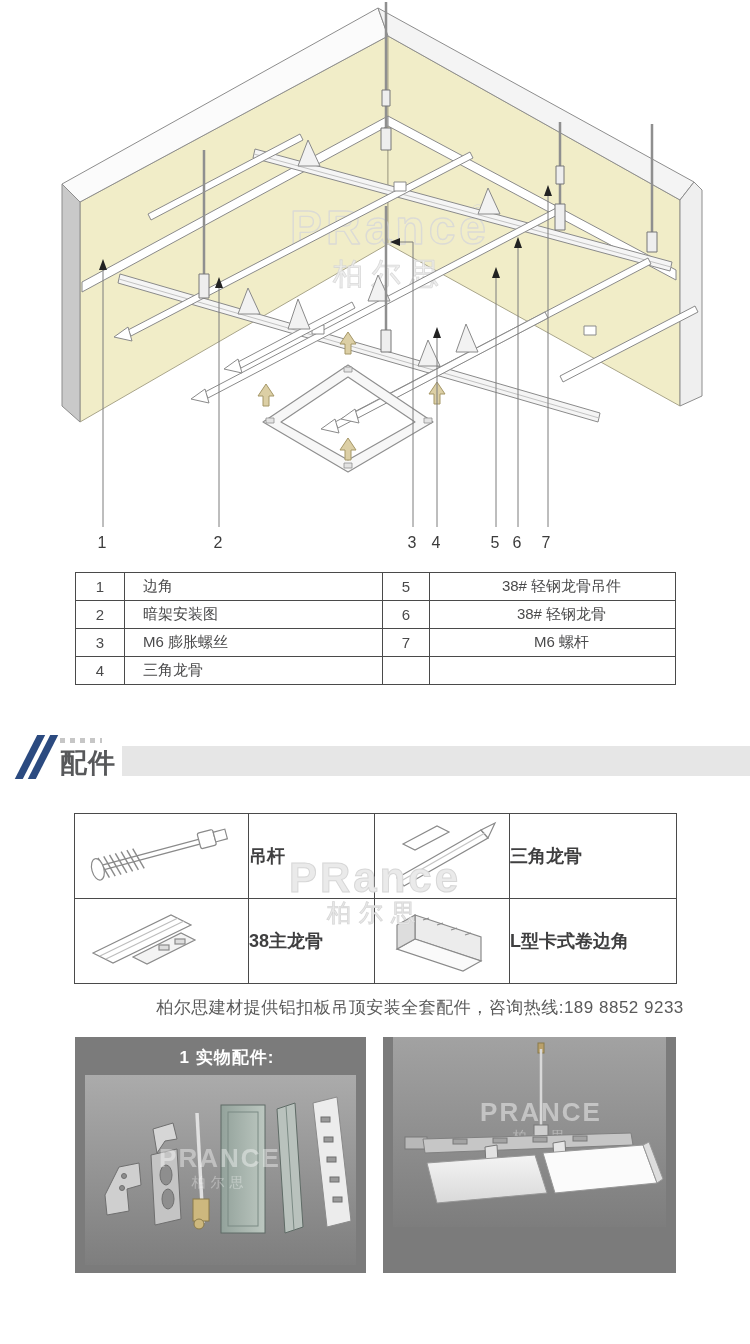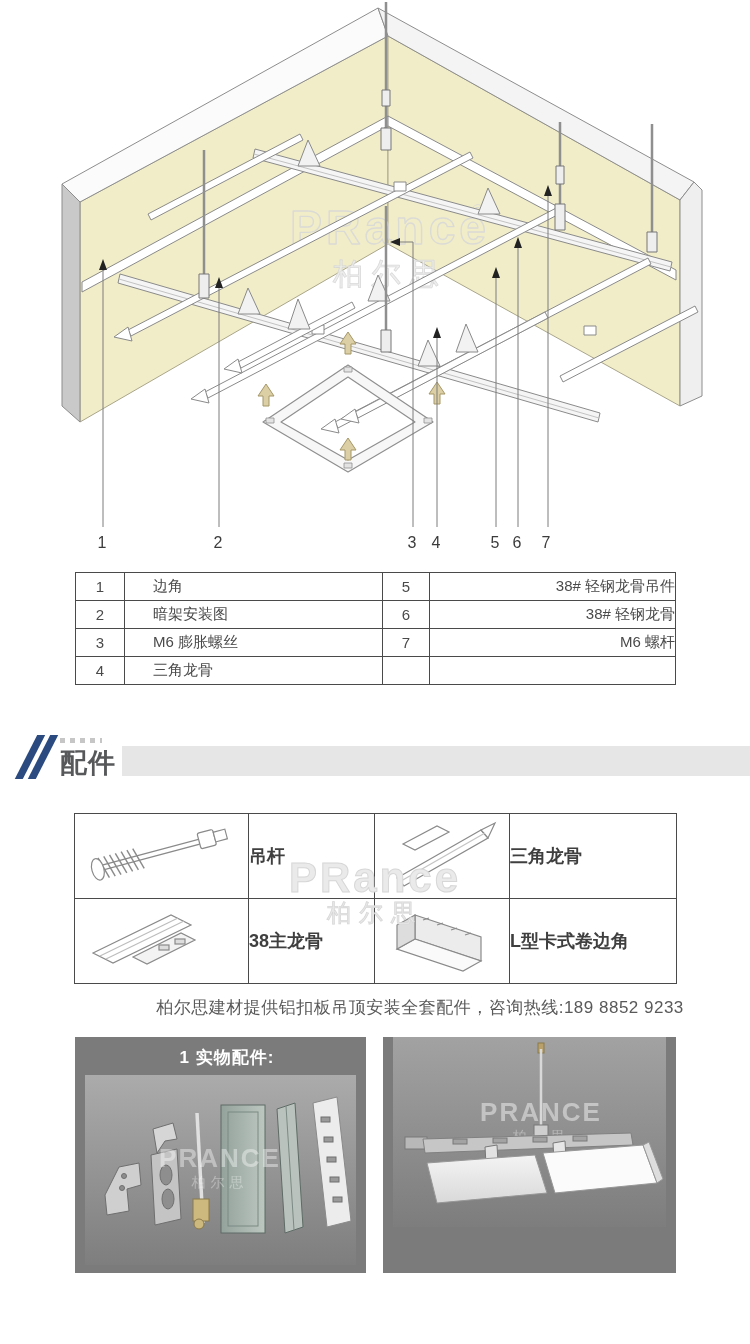--- a/index.html
+++ b/index.html
@@ -20,23 +20,23 @@
   .sec-title { font-size:27px; font-weight:600; color:#57585a; line-height:1.15; letter-spacing:1px; }
   .band { flex:1; height:30px; background:#e6e6e6; margin:0 0 3px 6px; }
 
   
   .diagram-svg { display:block; }
 
   
   table.parts { border-collapse:collapse; margin:12px 0 0 75px; table-layout:fixed; }
   table.parts td { border:1px solid #4a4a4a; height:28px; font-size:15px; color:#4a4a4b; vertical-align:middle; }
   td.num { width:49px; text-align:center; }
-  td.nm  { width:258px; text-align:left; padding-left:28px; }
+  td.nm  { width:258px; text-align:left; padding-left:18px; }
   td.num2 { width:47px; text-align:center; }
-  td.nm2 { width:246px; text-align:right; padding-left:18px; }
+  td.nm2 { width:246px; text-align:center; padding-left:18px; }
 
   
   .acc-wrap { position:relative; margin:34px 0 0 74px; width:602px; }
   table.acc { border-collapse:collapse; table-layout:fixed; width:602px; }
   table.acc td { border:1px solid #4a4a4a; height:85px; text-align:left; vertical-align:middle; }
   td.acc-img1 { width:174px; } td.acc-lab1 { width:126px; }
   td.acc-img2 { width:135px; } td.acc-lab2 { width:167px; }
   .acc-label { font-size:18px; font-weight:600; color:#3f3f40; }
   .acc-watermark { position:absolute; left:50%; top:46%; transform:translate(-50%,-50%);
                    text-align:center; pointer-events:none; }

